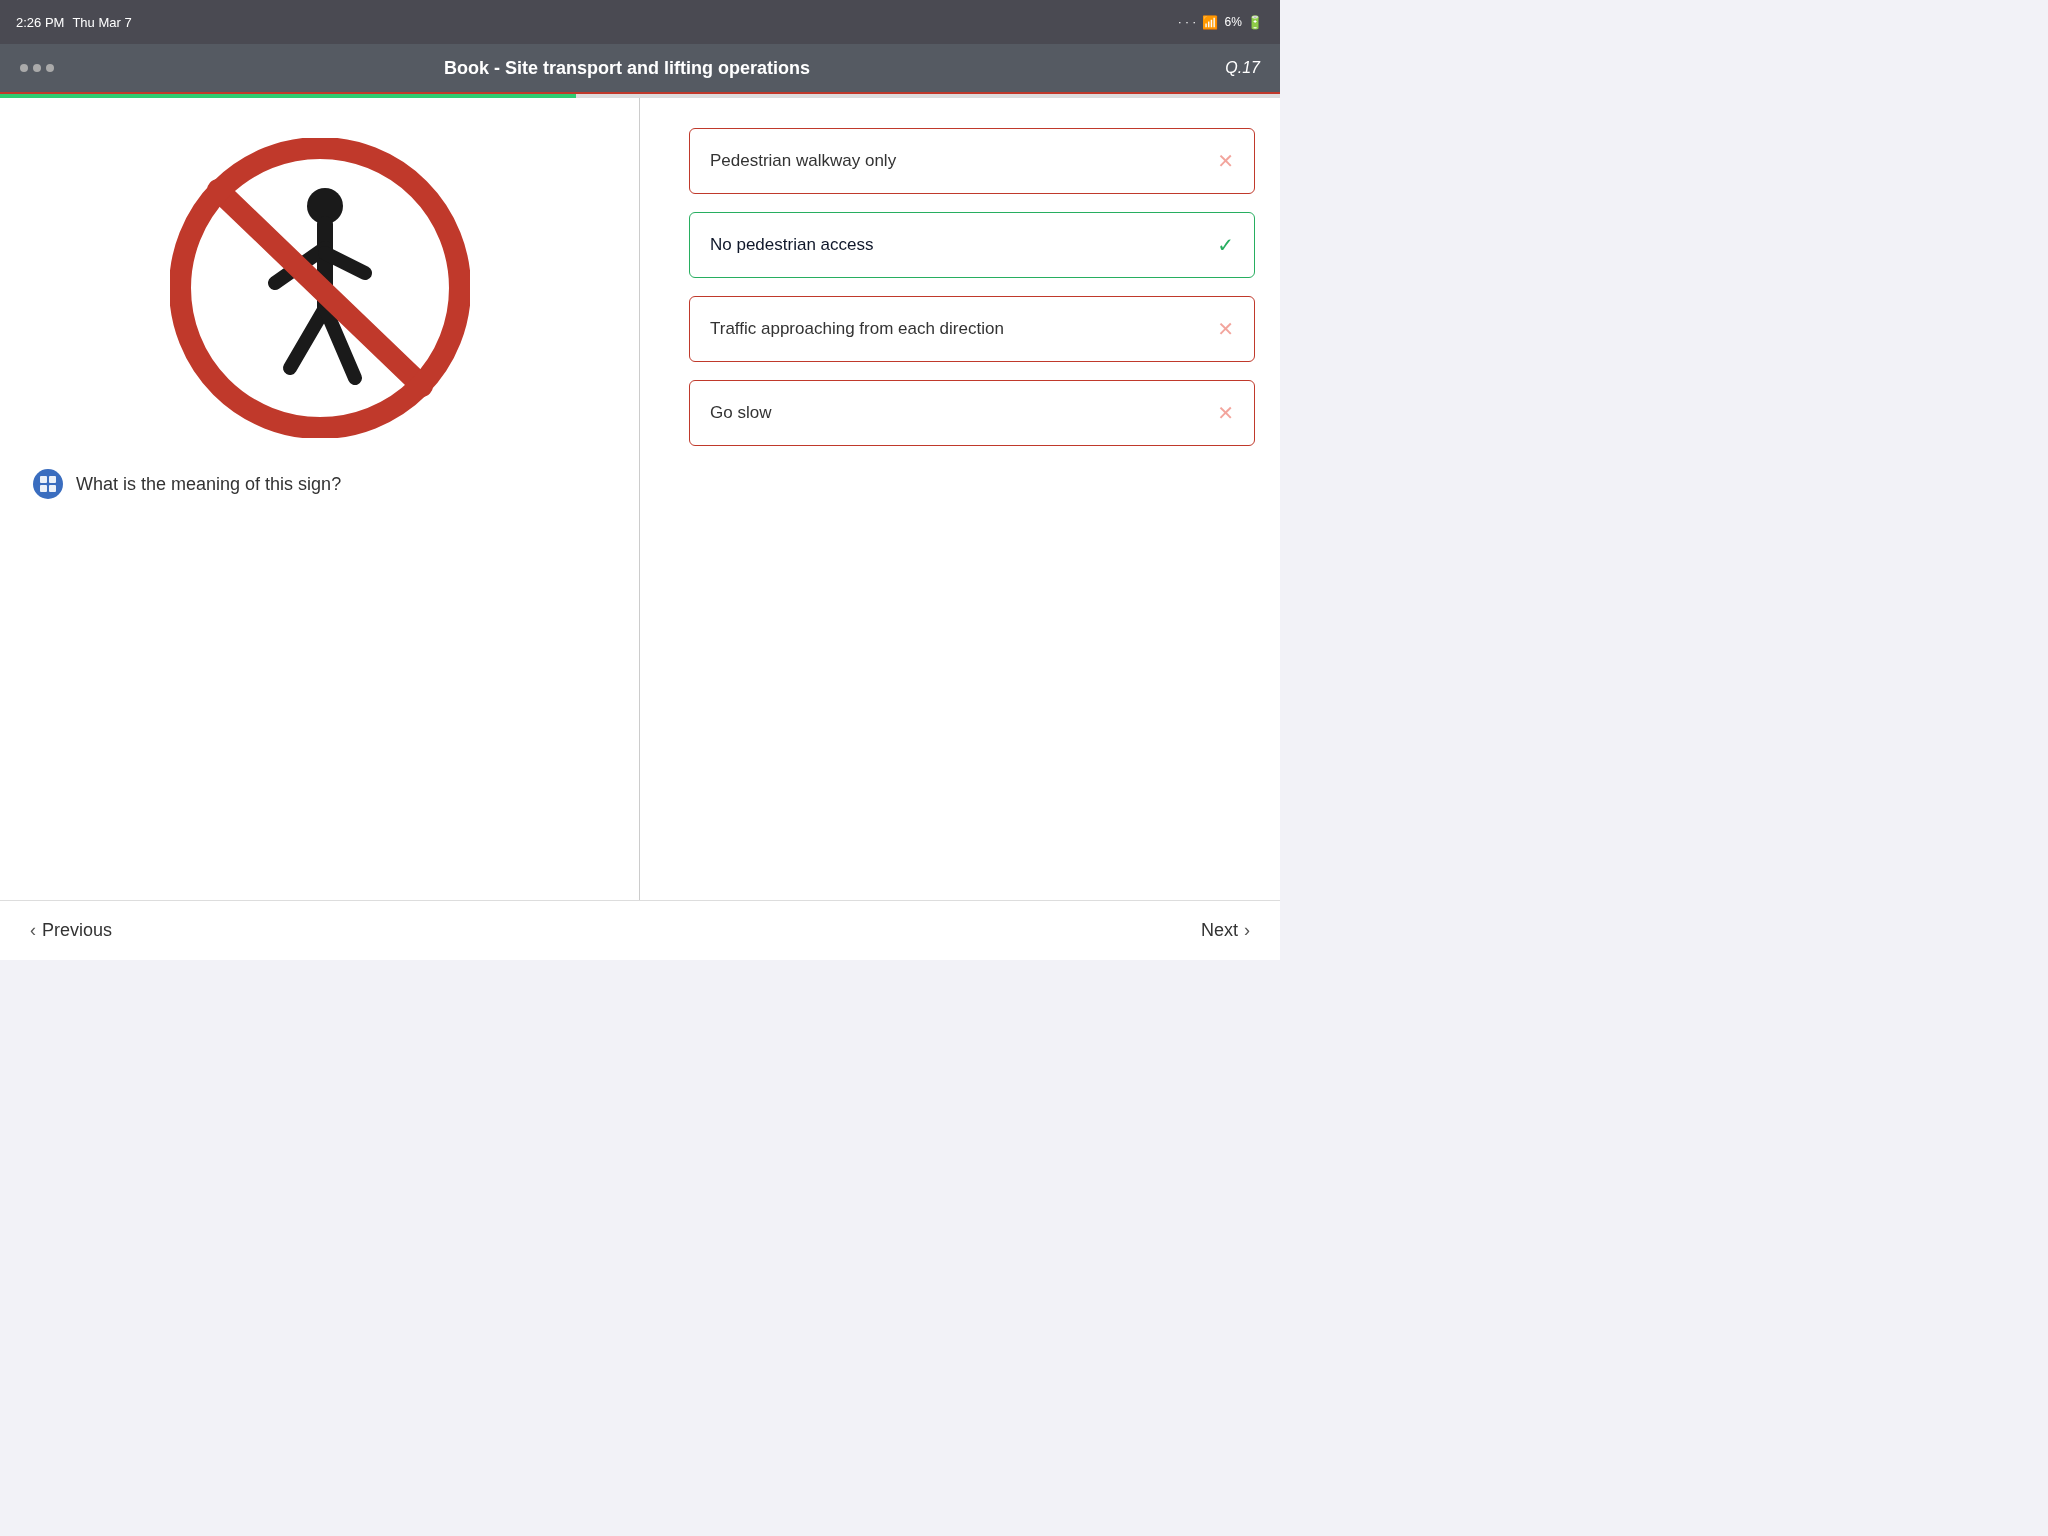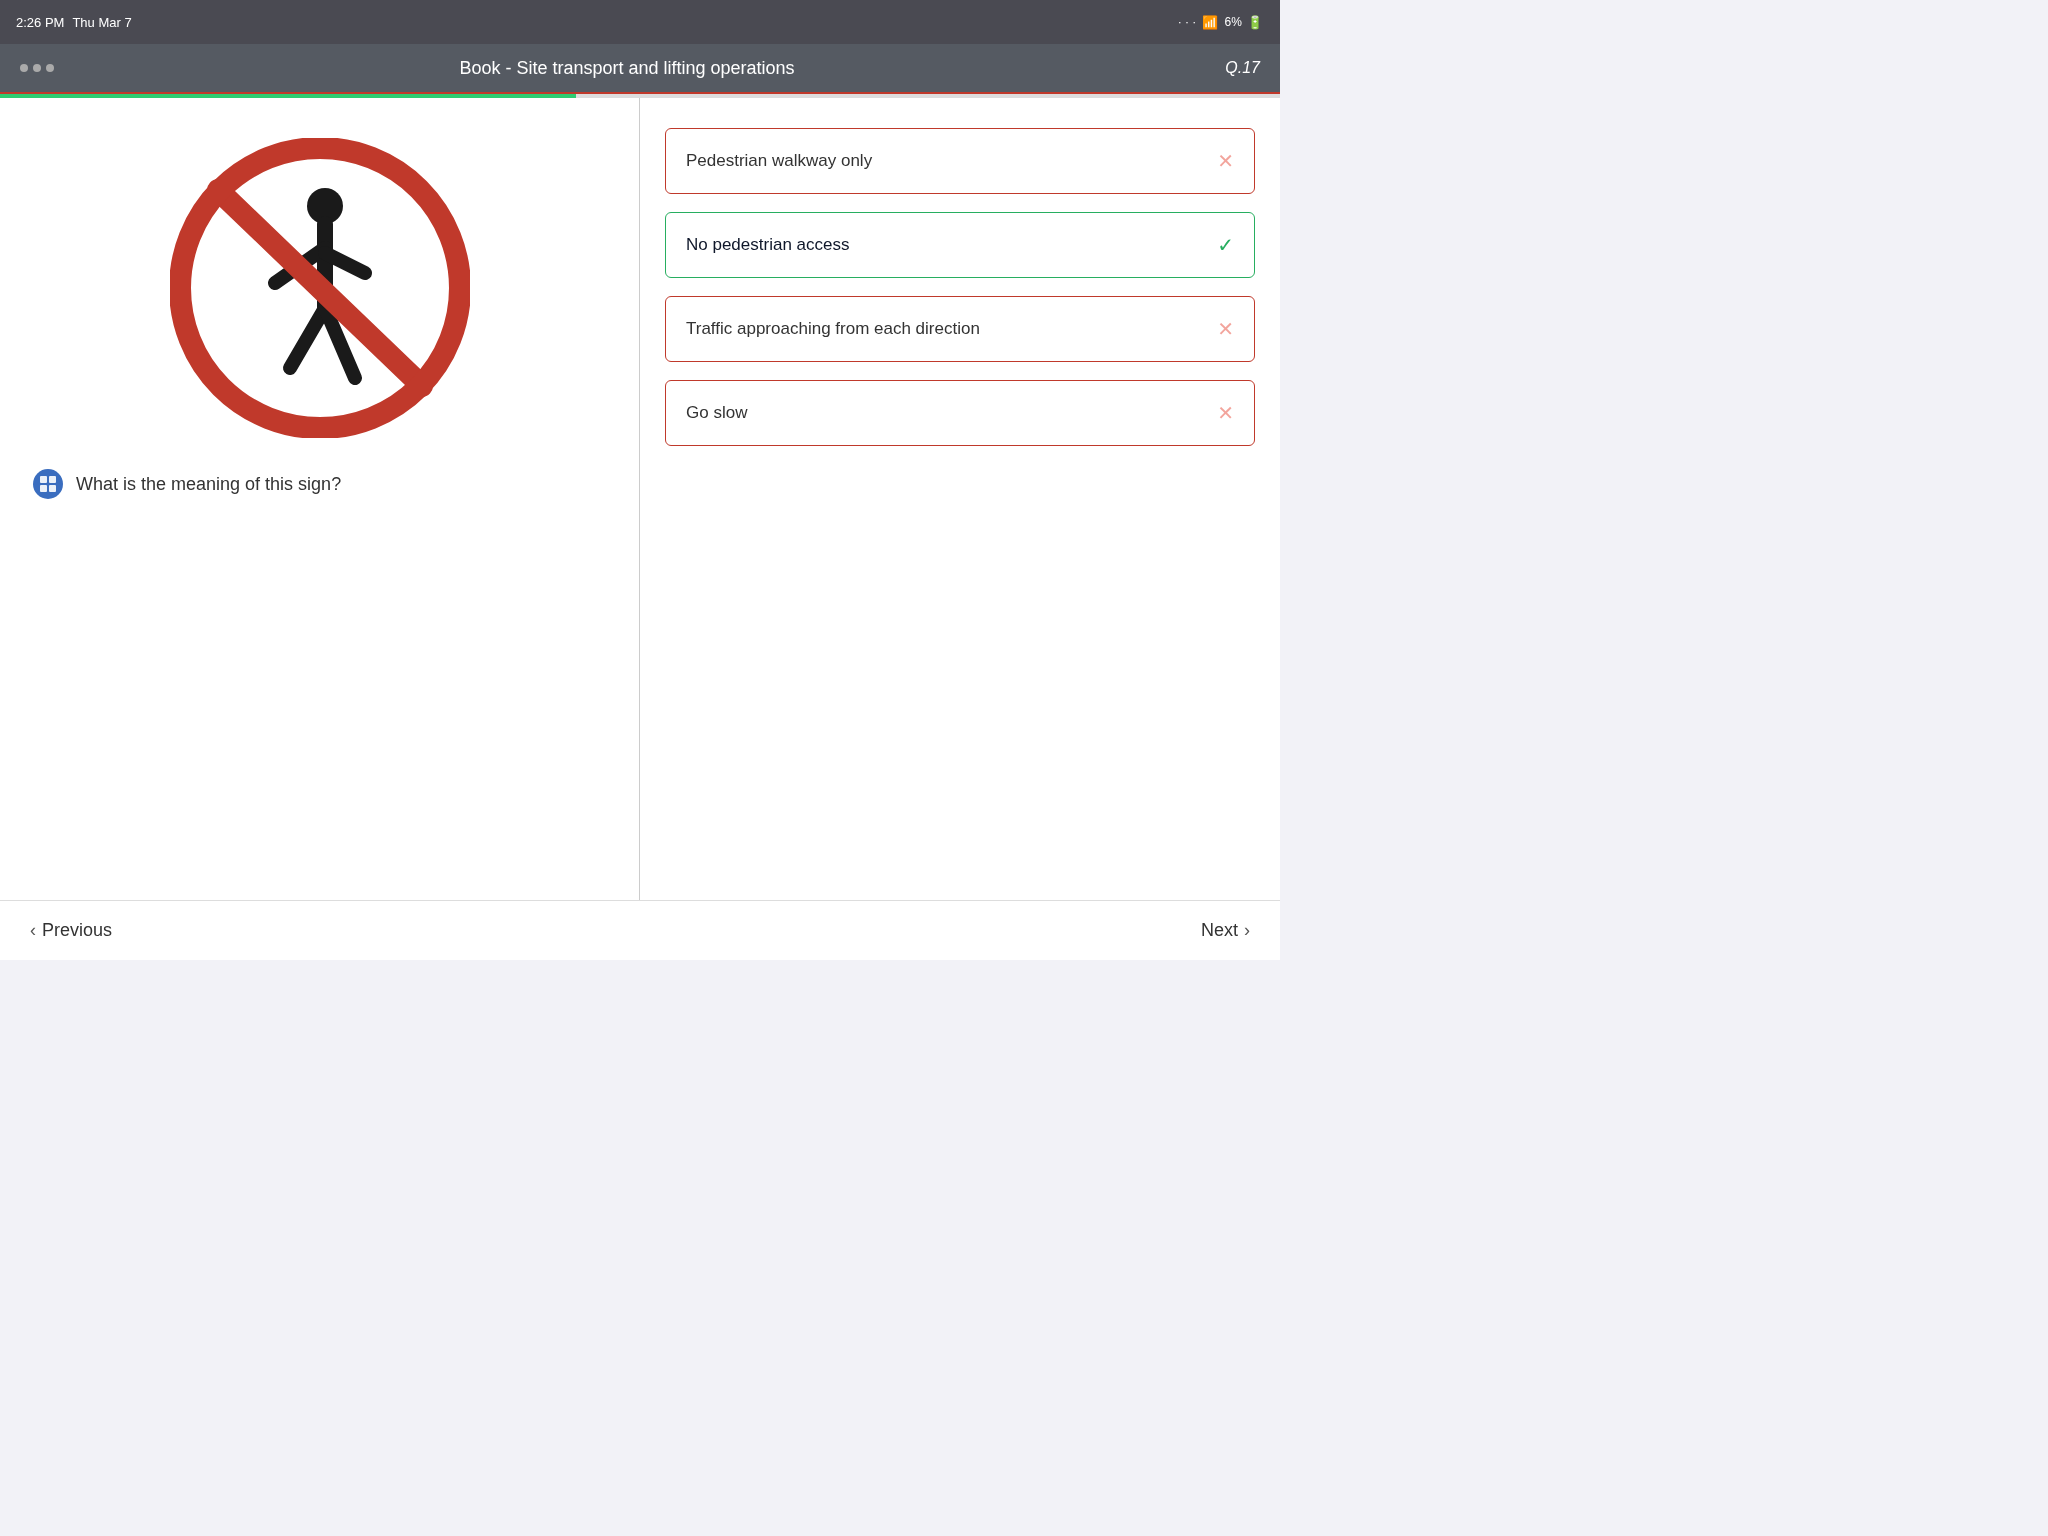--- a/index.html
+++ b/index.html
@@ -43,21 +43,21 @@
     .header-dots {
       display: flex; gap: 5px;
     }
     .dot {
       width: 8px; height: 8px;
       background: #aaa;
       border-radius: 50%;
     }
     .header-title {
       font-size: 18px;
-      font-weight: 400;
+      font-weight: 700;
       color: white;
       flex: 1;
       text-align: center;
     }
     .header-question {
       font-size: 16px;
       color: white;
       min-width: 60px;
       text-align: right;
       font-style: italic;
@@ -135,20 +135,21 @@
 
     .answer-option {
       border: 1.5px solid #c0392b;
       border-radius: 6px;
       padding: 20px 20px;
       display: flex;
       align-items: center;
       justify-content: space-between;
       cursor: pointer;
       background: white;
+      margin-left: 24px;
     }
     .answer-option.correct {
       border-color: #27ae60;
     }
     .answer-option-text {
       font-size: 17px;
       color: #333;
     }
     .answer-option.correct .answer-option-text {
       color: #0f172a;

